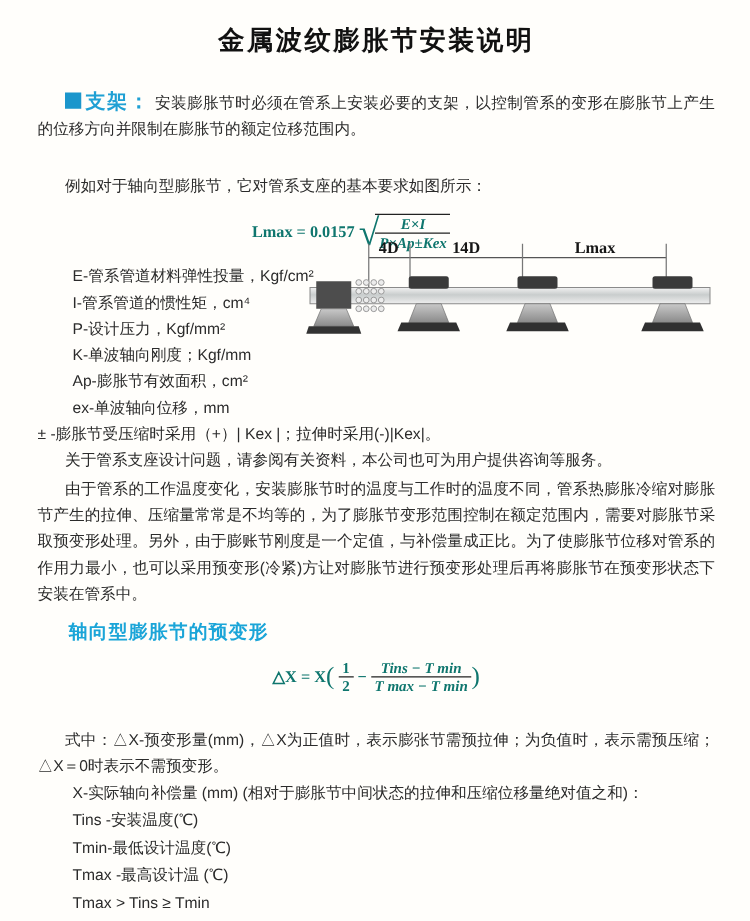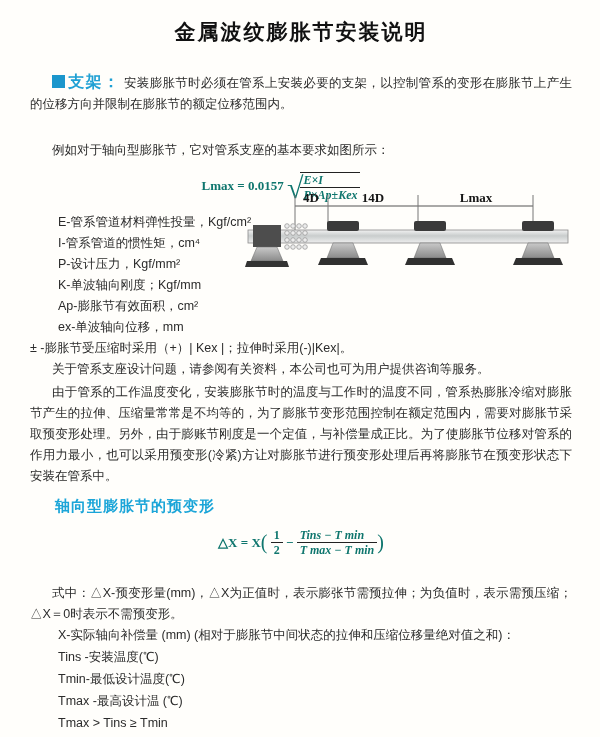--- a/index.html
+++ b/index.html
@@ -51,21 +51,21 @@
   .formula {
     font-family:"Liberation Serif", serif;
     font-weight:bold;
     color:#0f766e;
     text-align:center;
     font-size:13px;
   }
   .frac {
     display:inline-block;
     vertical-align:middle;
-    text-align:left;
+    text-align:center;
     line-height:1.2;
     font-size:12px;
   }
   .frac .num { display:block; padding:0 3px; border-bottom:1px solid #222; }
   .frac .den { display:block; padding:0 3px; }
   .ital { font-style:italic; }
   .radical {
     display:inline-block;
     font-size:30px;
     font-weight:normal;

